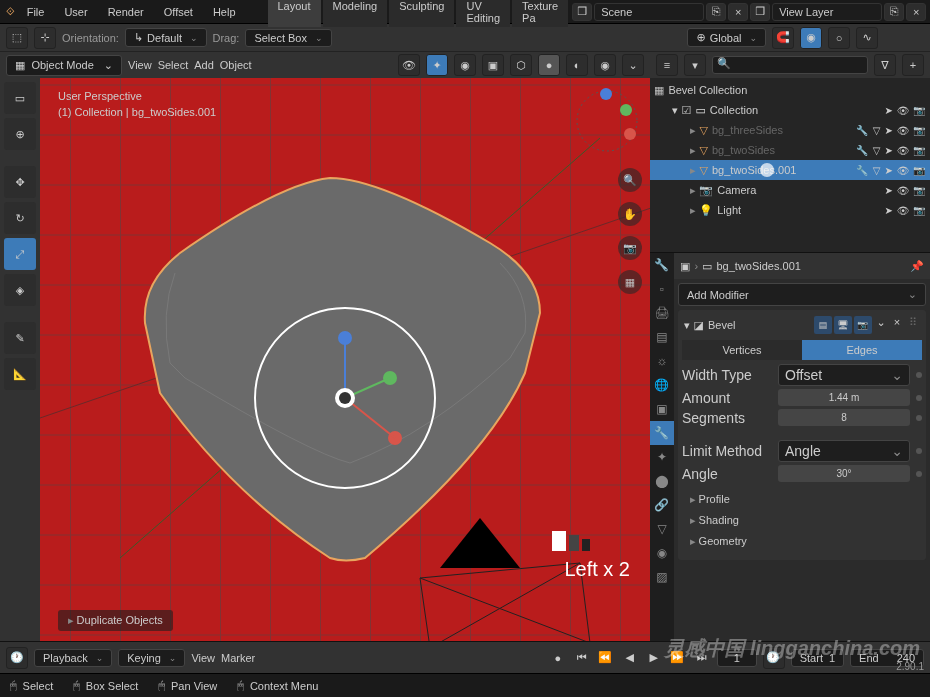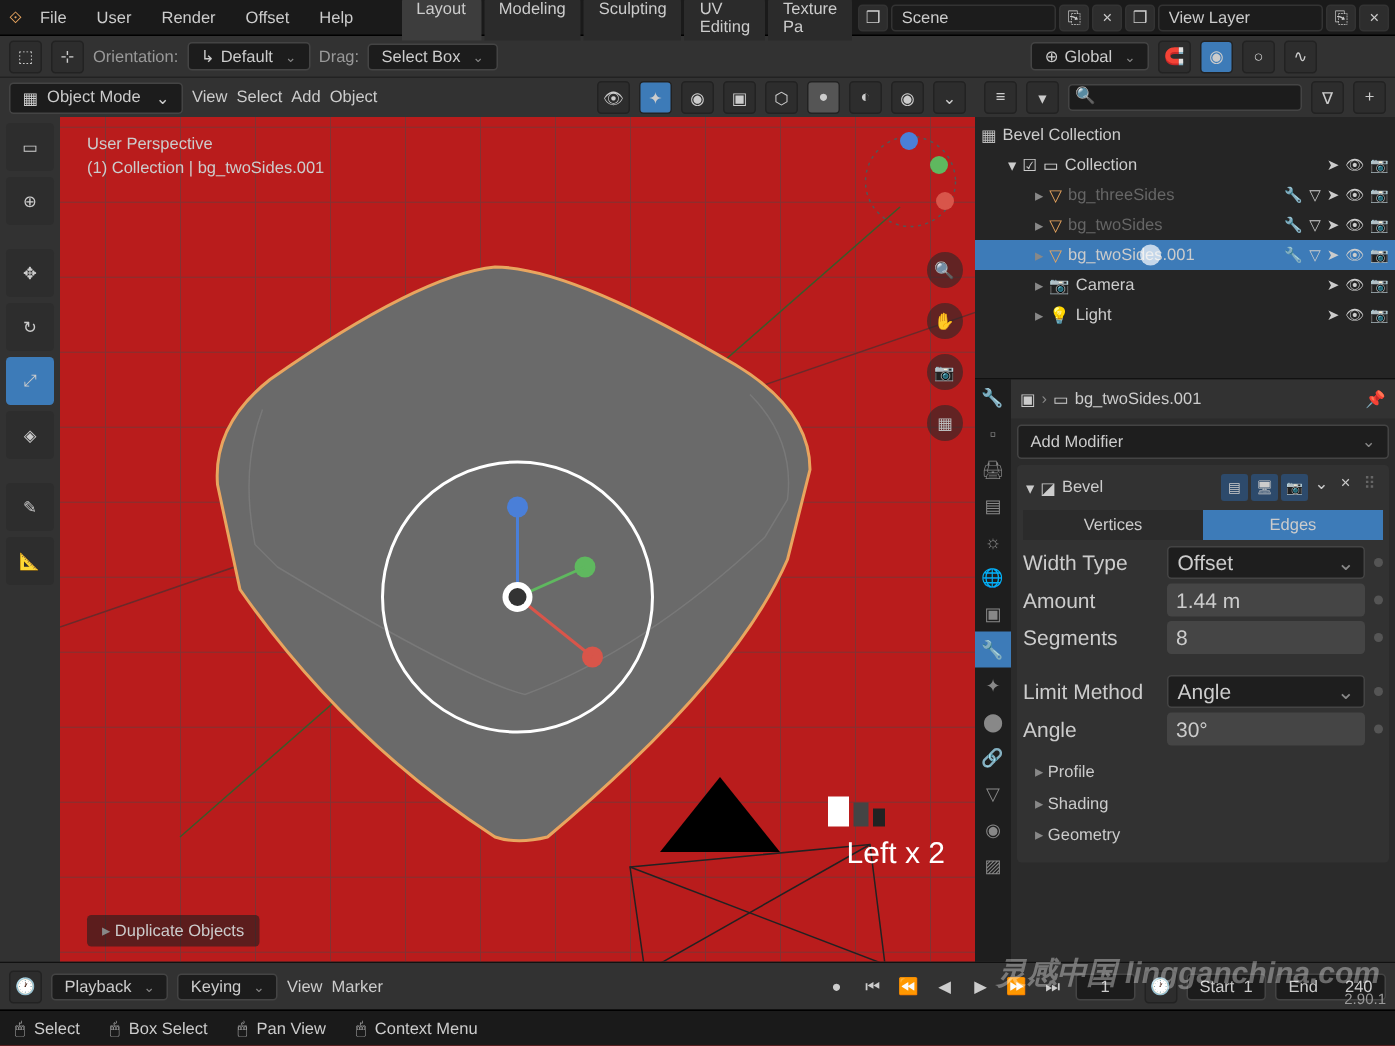--- a/index.html
+++ b/index.html
@@ -65,21 +65,21 @@
 .add-mod::after{content:"⌄";margin-left:auto;color:#888}
 .panel{margin:4px;background:#323232;border-radius:3px;padding:4px}
 .panel-hdr{display:flex;align-items:center;gap:4px;padding:2px}
 .panel-icons{margin-left:auto;display:flex;gap:2px}
 .pbtn{width:18px;height:18px;background:#2d4a6b;border-radius:2px;display:flex;align-items:center;justify-content:center;font-size:9px}
 .seg-btns{display:flex;margin:4px 0}
 .seg-btn{flex:1;text-align:center;padding:4px;background:#2b2b2b}
 .seg-btn.active{background:#3d7bb8}
 .prop-row{display:flex;align-items:center;margin:3px 0;gap:6px}
 .prop-label{width:90px;text-align:left;font-size:14px}
-.prop-val{flex:1;background:#454545;border-radius:3px;padding:3px 6px;font-size:14px}
+.prop-val{flex:1;background:#454545;border-radius:3px;padding:3px 6px;text-align:center;font-size:10px}
 .prop-dd{flex:1;background:#1e1e1e;border:1px solid #444;border-radius:3px;padding:2px 6px;font-size:14px;display:flex}
 .prop-dd::after{content:"⌄";margin-left:auto;color:#888}
 .prop-dot{width:6px;height:6px;border-radius:50%;background:#555}
 .sub-panel{padding:4px 8px}
 .sub-row{padding:4px 0}
 .sub-row::before{content:"▸ ";color:#888}
 
 .timeline{height:32px;background:#323232;display:flex;align-items:center;padding:0 6px;gap:6px;border-top:1px solid #111}
 .time-btn{width:18px;height:18px;display:flex;align-items:center;justify-content:center;color:#ccc}
 .frame-box{background:#1c1c1c;border:1px solid #444;border-radius:3px;padding:2px 8px;min-width:40px;text-align:center}

